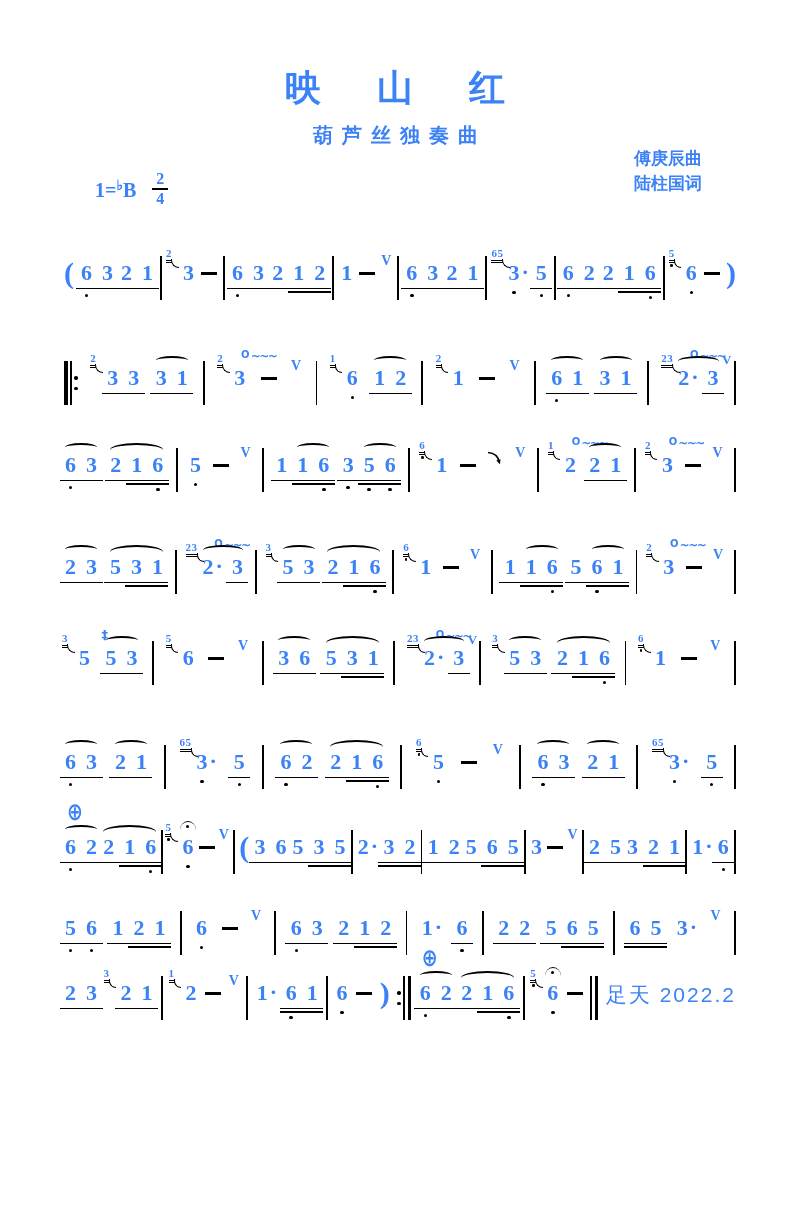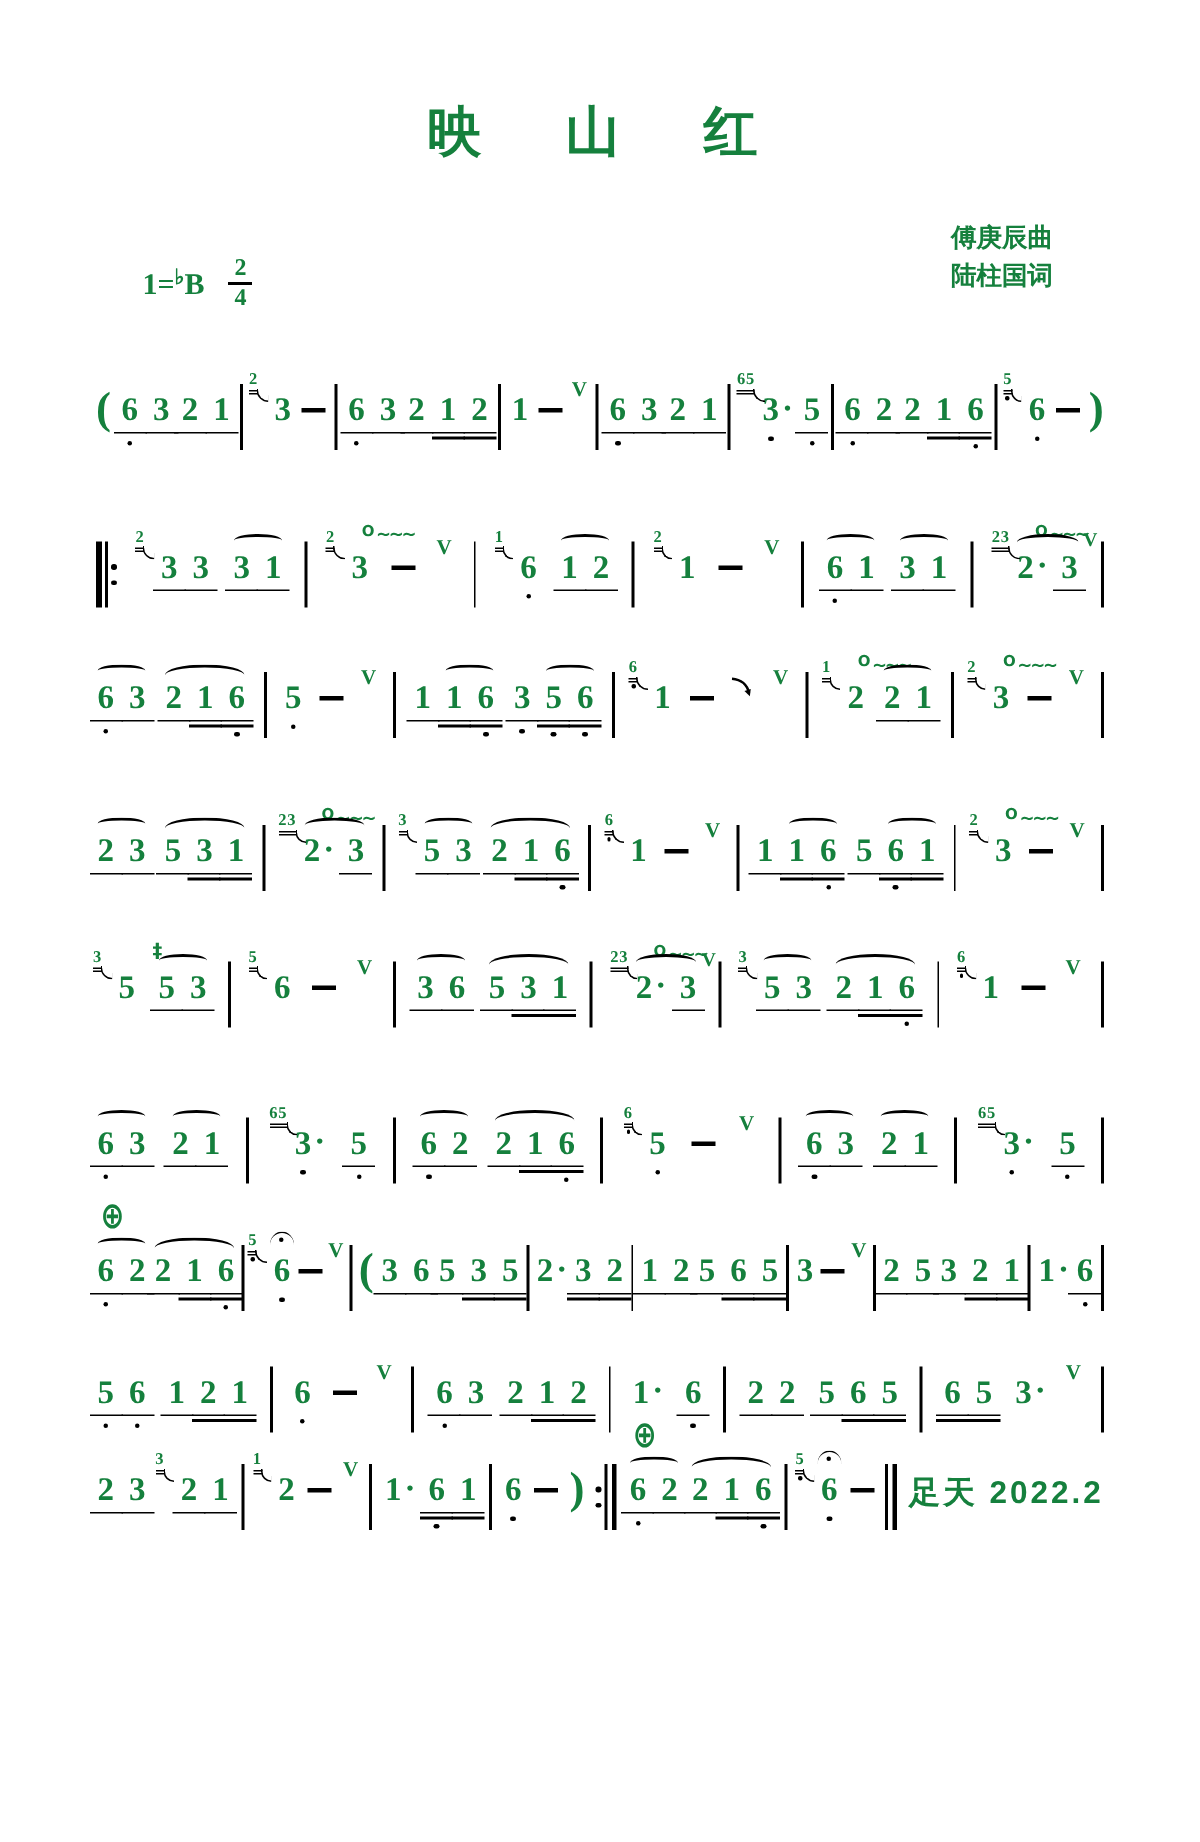--- a/index.html
+++ b/index.html
@@ -1,17 +1,17 @@
 <!DOCTYPE html>
 <html><head>
 <meta charset="utf-8">
 <style>
   html,body{margin:0;padding:0;background:#fff;}
   .page{position:relative;width:800px;height:1228px;background:#ffffff;overflow:hidden;
-        font-family:"Liberation Sans",sans-serif;color:#15803d;}
+        font-family:"Liberation Sans",sans-serif;color:#3b82f6;}
   
   .header{position:relative;height:250px;}
   .title{margin:0;padding-top:64px;text-align:center;font-size:36px;font-weight:700;
          letter-spacing:10px;font-family:"Liberation Sans",sans-serif;}
   .sub1{margin-top:16px;text-align:center;font-size:20px;font-weight:700;letter-spacing:3px;}
   .sub2{margin-top:9px;text-align:center;font-size:20px;font-weight:700;letter-spacing:9px;}
   .byline{position:absolute;right:98px;top:146px;font-size:17px;font-weight:700;line-height:25px;}
   .keyrow{position:absolute;left:95px;top:170px;display:flex;align-items:center;}
   .keytxt{font:700 20px "Liberation Serif",serif;}
   .flat{font-size:14px;vertical-align:7px;}
@@ -67,28 +67,29 @@
   
   .bl{width:1.9px;background:#000;height:44px;margin-top:-4px;}
   .dsh{width:16px;height:3px;background:#000;margin-top:12px;}
   .pr{font:700 30px/38px "Liberation Serif",serif;margin-top:-6px;}
   .rpt{display:flex;gap:2.5px;height:44px;margin-top:-4px;}
   .rthick{width:3.6px;background:#000;}
   .rthin{width:1.8px;background:#000;}
   .rdots{display:flex;flex-direction:column;justify-content:center;gap:7px;}
   .rdot{width:3.6px;height:3.6px;border-radius:50%;background:#000;}
   .fall{margin-top:-2px;}
-  .credit{font-size:21px;font-weight:700;letter-spacing:2px;margin-top:1px;white-space:nowrap;}
+  .credit{font-size:21px;font-weight:400;letter-spacing:2px;margin-top:1px;white-space:nowrap;}
 </style>
 </head>
 <body>
 
 <div class="page">
   <div class="header">
     <h1 class="title">映　山　红</h1>
+    <div class="sub2">葫芦丝独奏曲</div>
     <div class="byline">
       <div>傅庚辰曲</div>
       <div>陆柱国词</div>
     </div>
     <div class="keyrow">
       <span class="keytxt"><span>1=</span><sup class="flat">♭</sup><span>B</span></span>
       <span class="ts">
         <span class="tnum">2</span>
         <span class="tden">4</span>
       </span>

